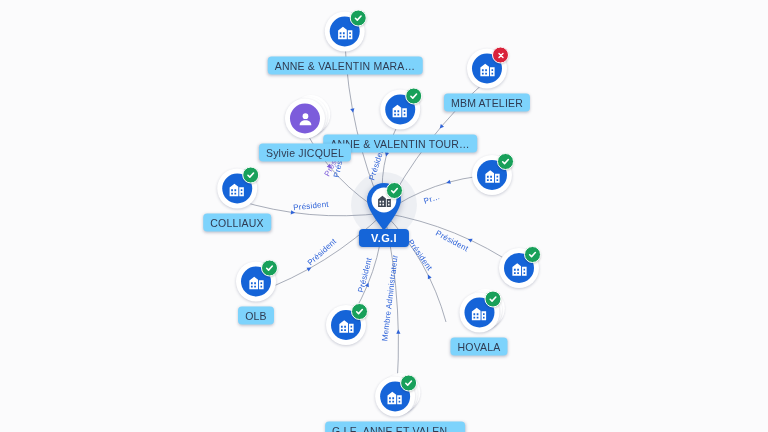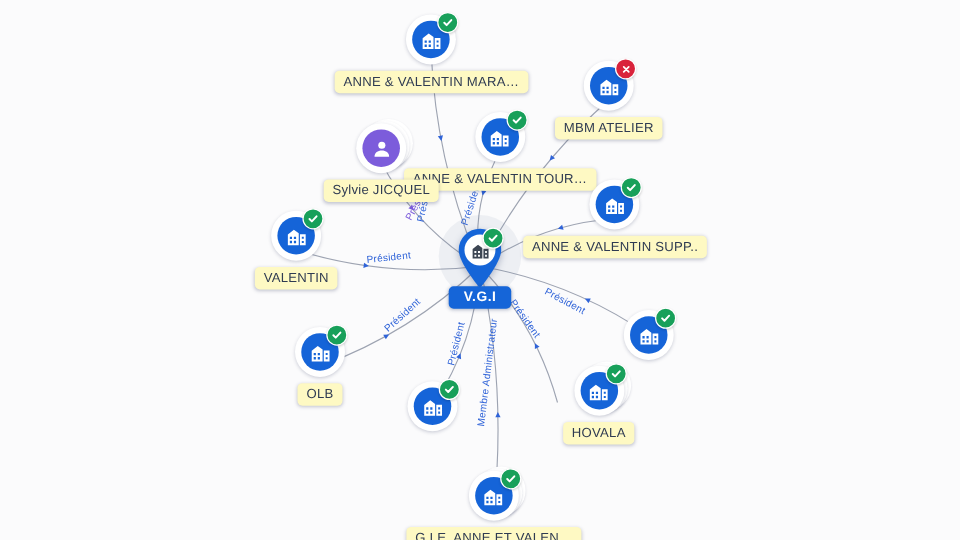--- a/index.html
+++ b/index.html
@@ -30,21 +30,21 @@
   .badge{
     position:absolute;right:-2px;top:-2px;width:15px;height:15px;border-radius:50%;
     background:#18a05a;border:1.5px solid #fff;display:flex;align-items:center;justify-content:center;
     box-shadow:0 1px 2px rgba(0,0,0,.18);
   }
   .badge.bad{background:#d9233b;}
   .badge svg{display:block;}
 
   .node-label{
     position:relative;margin:5px auto 0;display:table;white-space:nowrap;
-    background:#fef9c3;color:#2f3b52;font-size:10.5px;letter-spacing:.2px;
+    background:#7dd3fc;color:#2f3b52;font-size:10.5px;letter-spacing:.2px;
     padding:3px 7px;border-radius:4px;
     box-shadow:0 1px 3px rgba(30,40,80,.25);
   }
 
   
   .node.center .pin-wrap{position:relative;width:44px;height:52px;margin:0 auto;}
   .halo{
     position:absolute;left:50%;top:26px;transform:translate(-50%,-50%);
     width:66px;height:66px;border-radius:50%;background:rgba(120,135,170,.10);
   }
@@ -182,37 +182,36 @@
             <svg width="19" height="19" viewBox="0 0 24 24" aria-hidden="true">
               <path fill="#ffffff" d="M3 21V10.2L9.1 5.4 14 9v12H3zm2-2h2.2v-2.4H5V19zm0-4.2h2.2v-2.4H5v2.4zm4.1 4.2h2.2v-2.4H9.1V19zm0-4.2h2.2v-2.4H9.1v2.4zM15.2 21V9.9l5.8 0V21h-5.8zm1.9-2.1h2v-2.2h-2v2.2zm0-4.3h2v-2.2h-2v2.2z"></path>
             </svg>
           </div>
           <div class="badge">
             <svg width="9" height="9" viewBox="0 0 24 24">
               <path fill="none" stroke="#fff" stroke-width="4.2" stroke-linecap="round" stroke-linejoin="round" d="M4.5 12.6l5 5L19.5 6.8"></path>
             </svg>
           </div>
         </div>
-        <div class="node-label">ANNE &amp; VALENTIN SUPP..</div>
       </div>
       <div class="node" style="left: 237px; top: 200px;">
         <div class="node-icon-wrap">
           <div class="ring"></div>
           <div class="disc">
             <svg width="19" height="19" viewBox="0 0 24 24" aria-hidden="true">
               <path fill="#ffffff" d="M3 21V10.2L9.1 5.4 14 9v12H3zm2-2h2.2v-2.4H5V19zm0-4.2h2.2v-2.4H5v2.4zm4.1 4.2h2.2v-2.4H9.1V19zm0-4.2h2.2v-2.4H9.1v2.4zM15.2 21V9.9l5.8 0V21h-5.8zm1.9-2.1h2v-2.2h-2v2.2zm0-4.3h2v-2.2h-2v2.2z"></path>
             </svg>
           </div>
           <div class="badge">
             <svg width="9" height="9" viewBox="0 0 24 24">
               <path fill="none" stroke="#fff" stroke-width="4.2" stroke-linecap="round" stroke-linejoin="round" d="M4.5 12.6l5 5L19.5 6.8"></path>
             </svg>
           </div>
         </div>
-        <div class="node-label">VALENTIN</div>
+        <div class="node-label">COLLIAUX</div>
       </div>
       <div class="node" style="left: 519px; top: 268px;">
         <div class="node-icon-wrap">
           <div class="ring"></div>
           <div class="disc">
             <svg width="19" height="19" viewBox="0 0 24 24" aria-hidden="true">
               <path fill="#ffffff" d="M3 21V10.2L9.1 5.4 14 9v12H3zm2-2h2.2v-2.4H5V19zm0-4.2h2.2v-2.4H5v2.4zm4.1 4.2h2.2v-2.4H9.1V19zm0-4.2h2.2v-2.4H9.1v2.4zM15.2 21V9.9l5.8 0V21h-5.8zm1.9-2.1h2v-2.2h-2v2.2zm0-4.3h2v-2.2h-2v2.2z"></path>
             </svg>
           </div>
           <div class="badge">

